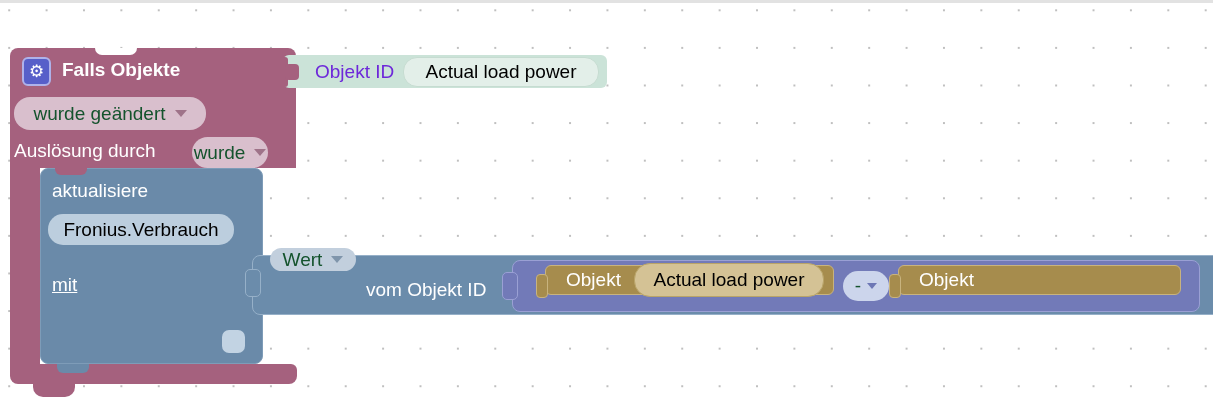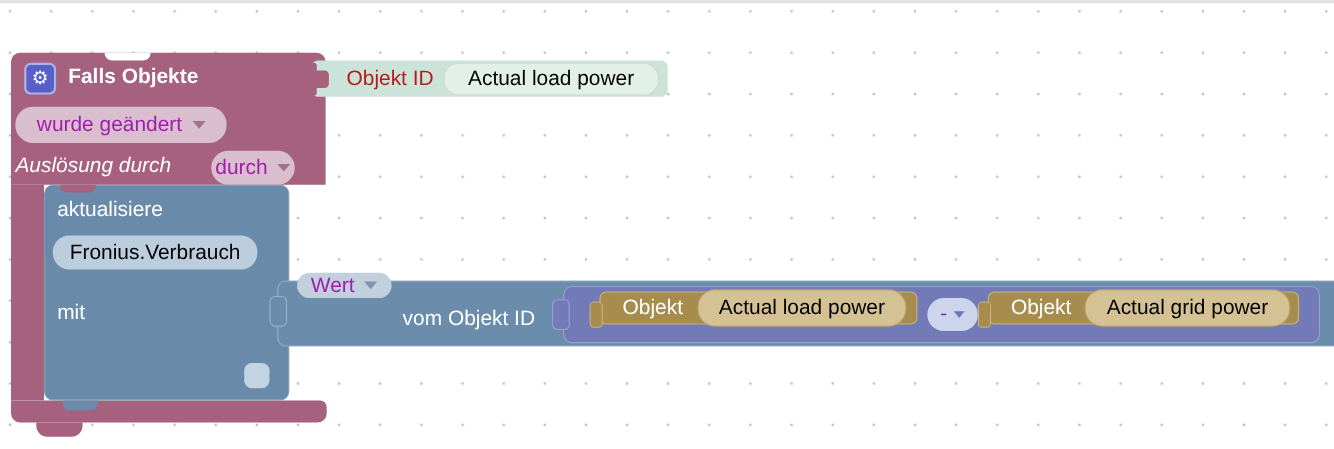--- a/index.html
+++ b/index.html
@@ -21,42 +21,42 @@
   .pk-wall{left:10px;top:168px;width:30px;height:196px;z-index:1;}
   .pk-bar{left:10px;top:364px;width:287px;height:20px;border-radius:0 6px 8px 8px;z-index:1;}
   .pk-nextbump{left:33px;top:384px;width:42px;height:13px;border-radius:0 0 10px 10px;z-index:1;}
   .pk-tabbar{left:280px;top:57px;width:8px;height:30px;border-radius:3px;z-index:5;}
   .pk-tabnub{left:285px;top:64px;width:14px;height:16px;border-radius:4px;z-index:5;}
   .gearbtn{left:22px;top:57px;width:25px;height:25px;background:#575fc9;border:2px solid #aeb2ea;
     border-radius:6px;z-index:2;display:flex;align-items:center;justify-content:center;cursor:pointer;}
   .gearglyph{font-family:"DejaVu Sans",sans-serif;font-size:17px;color:#fff;line-height:1;}
   .pk-title{left:62px;top:48px;height:44px;display:flex;align-items:center;z-index:2;font-weight:bold;}
   .pk-dd1{left:14px;top:97px;width:192px;height:33px;z-index:2;}
-  .pk-row3label{left:14px;top:134px;height:34px;display:flex;align-items:center;z-index:2;font-style:italic;}
+  .pk-row3label{left:14px;top:134px;height:34px;display:flex;align-items:center;z-index:2;}
   .pk-dd2{left:192px;top:137px;width:76px;height:31px;z-index:2;}
   .dd{background:#d9bfcd;border-radius:16px;display:flex;align-items:center;justify-content:center;
-    gap:9px;color:#a21caf;cursor:pointer;}
+    gap:9px;color:#14532d;cursor:pointer;}
   .arrow{width:0;height:0;border-left:6px solid transparent;border-right:6px solid transparent;
     border-top:7px solid #9f7389;}
   
   .teal{left:283px;top:55px;width:324px;height:33px;background:#cbe3d8;border-radius:6px;z-index:4;
     display:flex;align-items:center;}
-  .teal-label{position:absolute;left:32px;color:#b91c1c;}
+  .teal-label{position:absolute;left:32px;color:#6d28d9;}
   .teal-field{position:absolute;left:120px;width:194px;height:28px;background:#e3efe9;
     border:1px solid #c6dcd1;border-radius:14px;display:flex;align-items:center;justify-content:center;
     color:#000;cursor:text;}
   
   .bl-body{left:40px;top:168px;width:223px;height:196px;background:#6a8aa9;border:1px solid #7e9cb8;
     border-radius:8px;z-index:2;box-sizing:border-box;}
   .bl-topnotch{left:55px;top:168px;width:32px;height:7px;background:#a5617e;border-radius:0 0 6px 6px;z-index:3;}
   .bl-botbump{left:57px;top:364px;width:32px;height:9px;background:#6a8aa9;border-radius:0 0 6px 6px;z-index:3;}
   .bl-label1{left:52px;top:172px;height:38px;display:flex;align-items:center;z-index:3;}
   .bl-field{left:48px;top:214px;width:186px;height:31px;background:#bccede;border-radius:15px;
     display:flex;align-items:center;justify-content:center;color:#000;z-index:3;cursor:text;}
-  .bl-label2{left:52px;top:255px;height:60px;display:flex;align-items:center;z-index:3;}
+  .bl-label2{left:52px;top:255px;height:60px;display:flex;align-items:center;z-index:3;text-decoration:underline;}
   .bl-label3{left:52px;top:326px;height:32px;display:flex;align-items:center;z-index:3;}
   .bl-check{left:222px;top:330px;width:23px;height:23px;background:#c2d3e3;border-radius:7px;z-index:3;cursor:pointer;}
   
   .gv-body{left:252px;top:255px;width:970px;height:60px;background:#6b8cab;border:1px solid #96b0c8;
     border-radius:8px;z-index:3;box-sizing:border-box;}
   .gv-tab{left:245px;top:269px;width:16px;height:28px;background:#6b8cab;border:1px solid #96b0c8;
     border-radius:5px;z-index:4;box-sizing:border-box;}
   .gv-dd{left:270px;top:248px;width:86px;height:23px;background:#c2cfdd;border-radius:16px;z-index:4;}
   .gv-dd .arrow{border-top-color:#7f95ab;}
   .gv-label{left:366px;top:255px;height:69px;display:flex;align-items:center;z-index:4;}
@@ -97,21 +97,21 @@
   <div class="abs gearbtn">
     <span class="gearglyph">⚙</span>
   </div>
   <div class="abs pk-title">Falls Objekte</div>
   <div class="abs dd pk-dd1">
     <span>wurde geändert</span>
     <span class="arrow"></span>
   </div>
   <div class="abs pk-row3label">Auslösung durch</div>
   <div class="abs dd pk-dd2">
-    <span>durch</span>
+    <span>wurde</span>
     <span class="arrow"></span>
   </div>
 
   <div class="abs teal">
     <span class="teal-label">Objekt ID</span>
     <span class="teal-field">
       <span>Actual load power</span>
     </span>
   </div>
 
@@ -143,17 +143,14 @@
   <div class="abs gold-tab" style="left:536px;"></div>
   <div class="gold gold-left">
     <span class="gold-label">Objekt</span>
     <span class="gold-field gf-left">
       <span>Actual load power</span>
     </span>
   </div>
   <div class="abs gold-tab" style="left:889px;"></div>
   <div class="gold gold-right">
     <span class="gold-label">Objekt</span>
-    <span class="gold-field gf-right">
-      <span>Actual grid power</span>
-    </span>
   </div>
 </div>
 
 </body></html>

